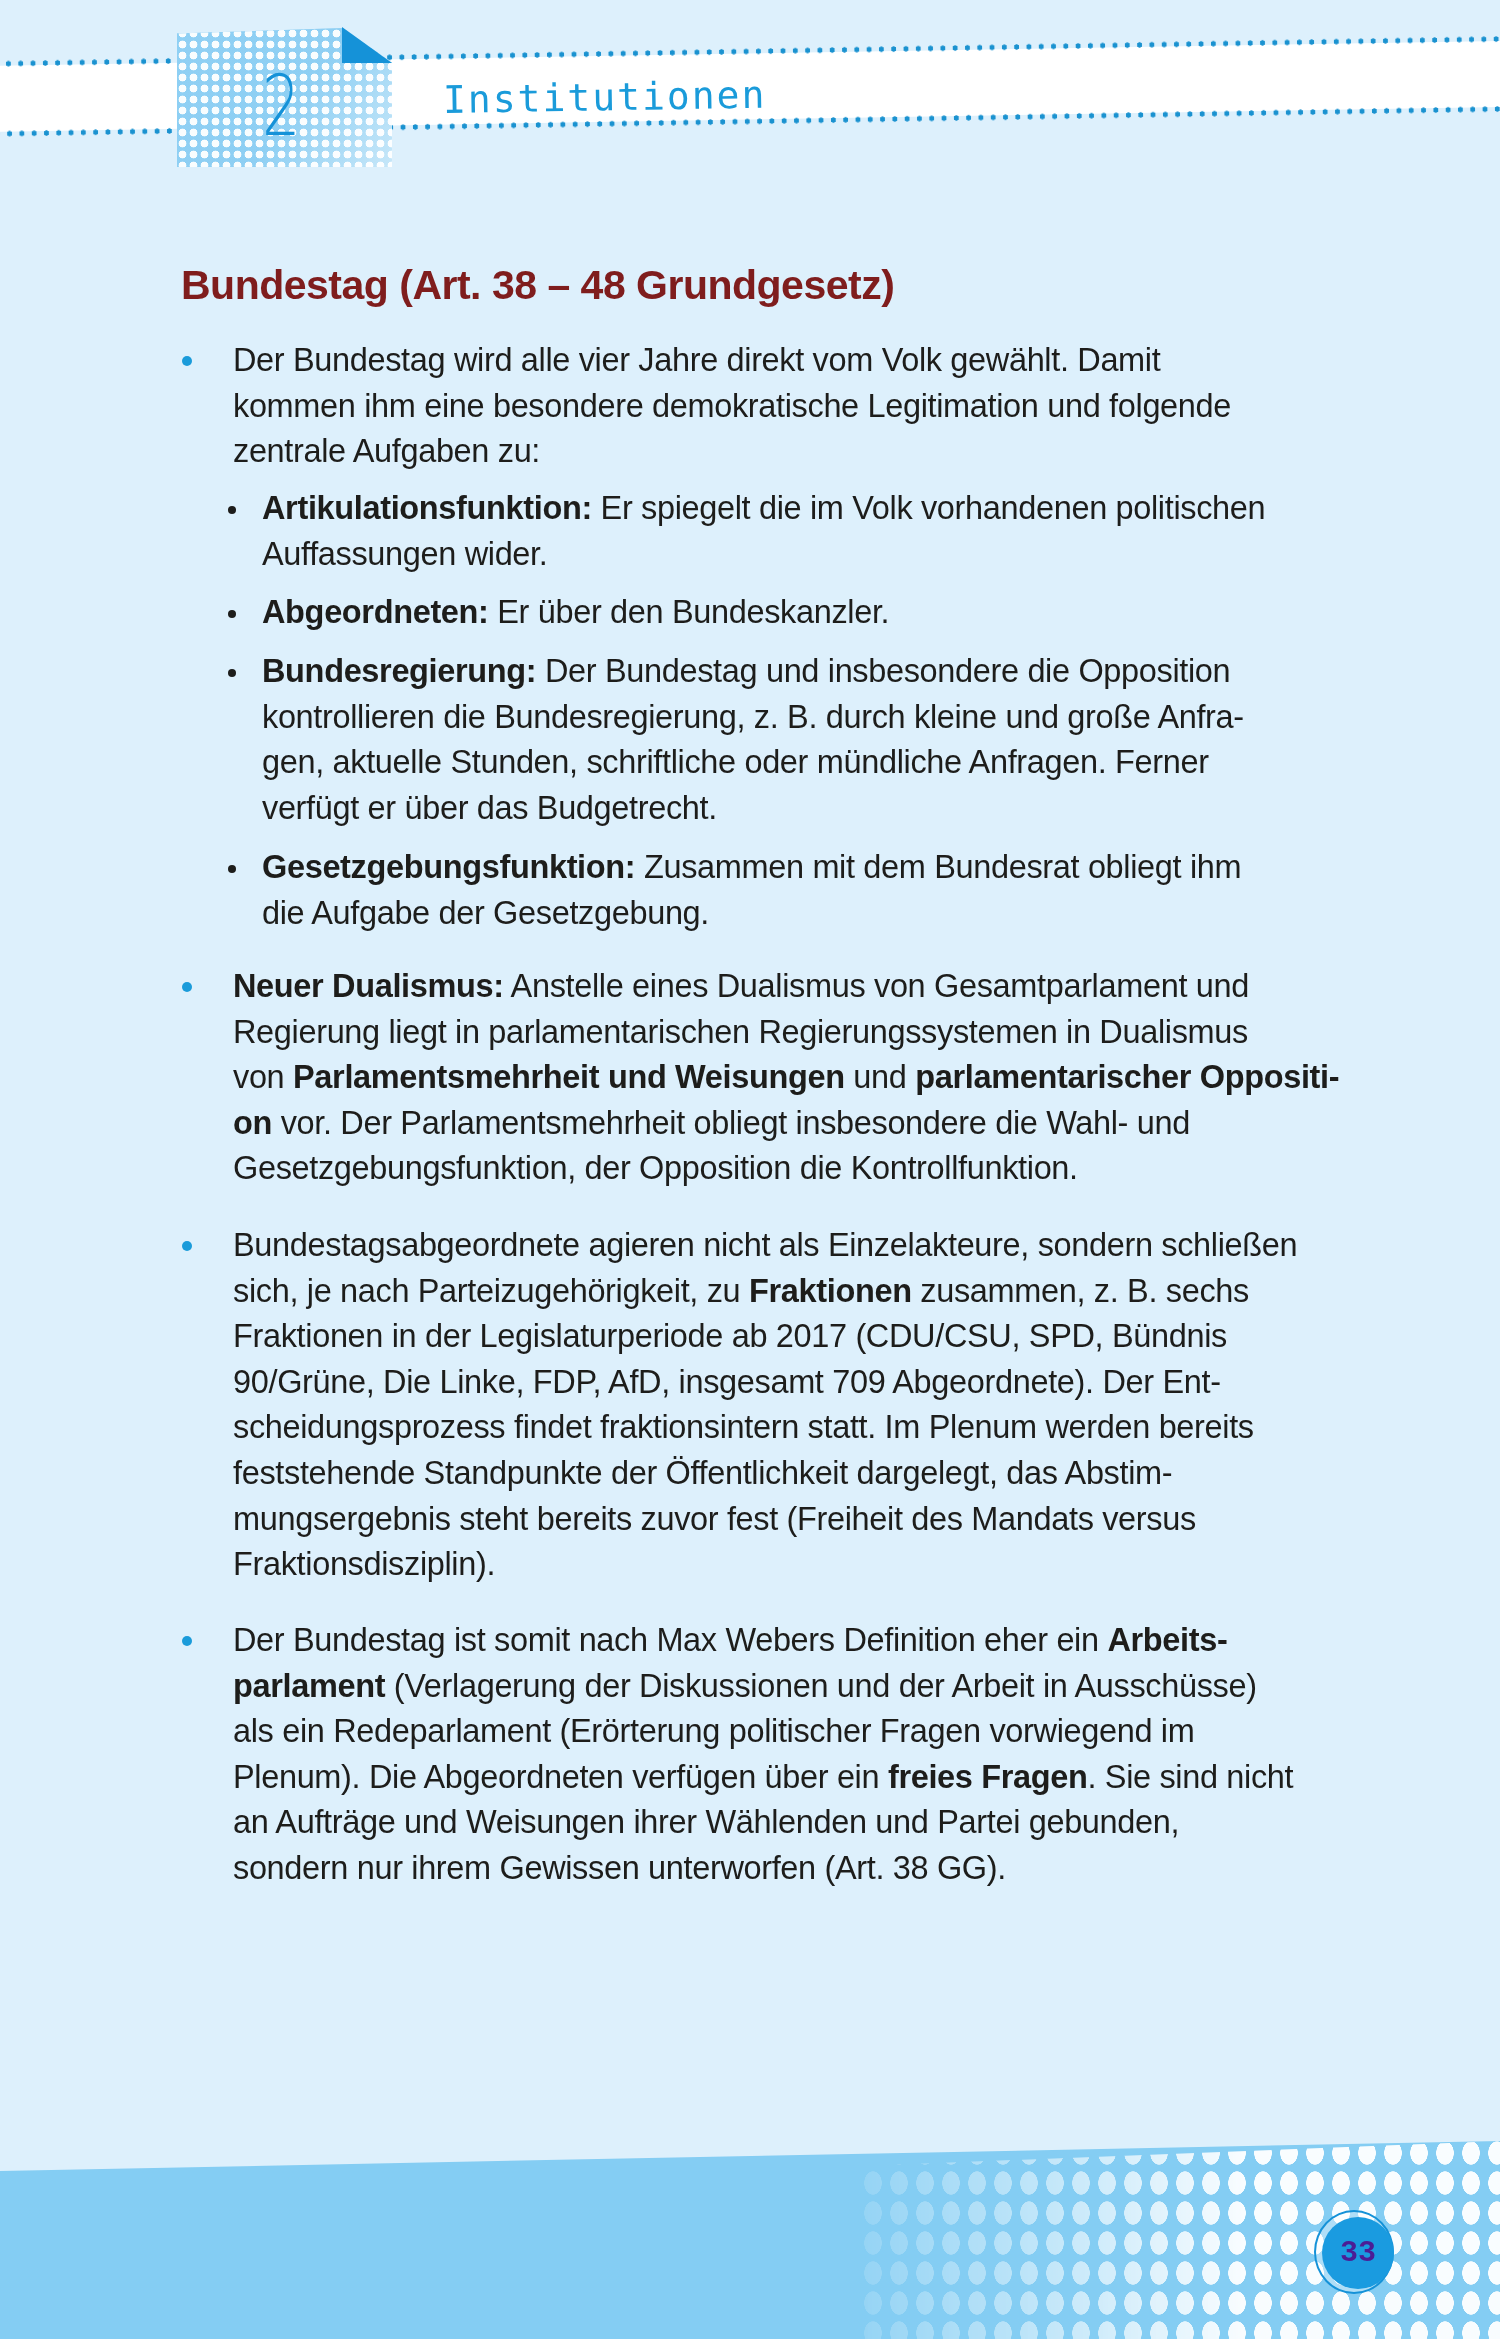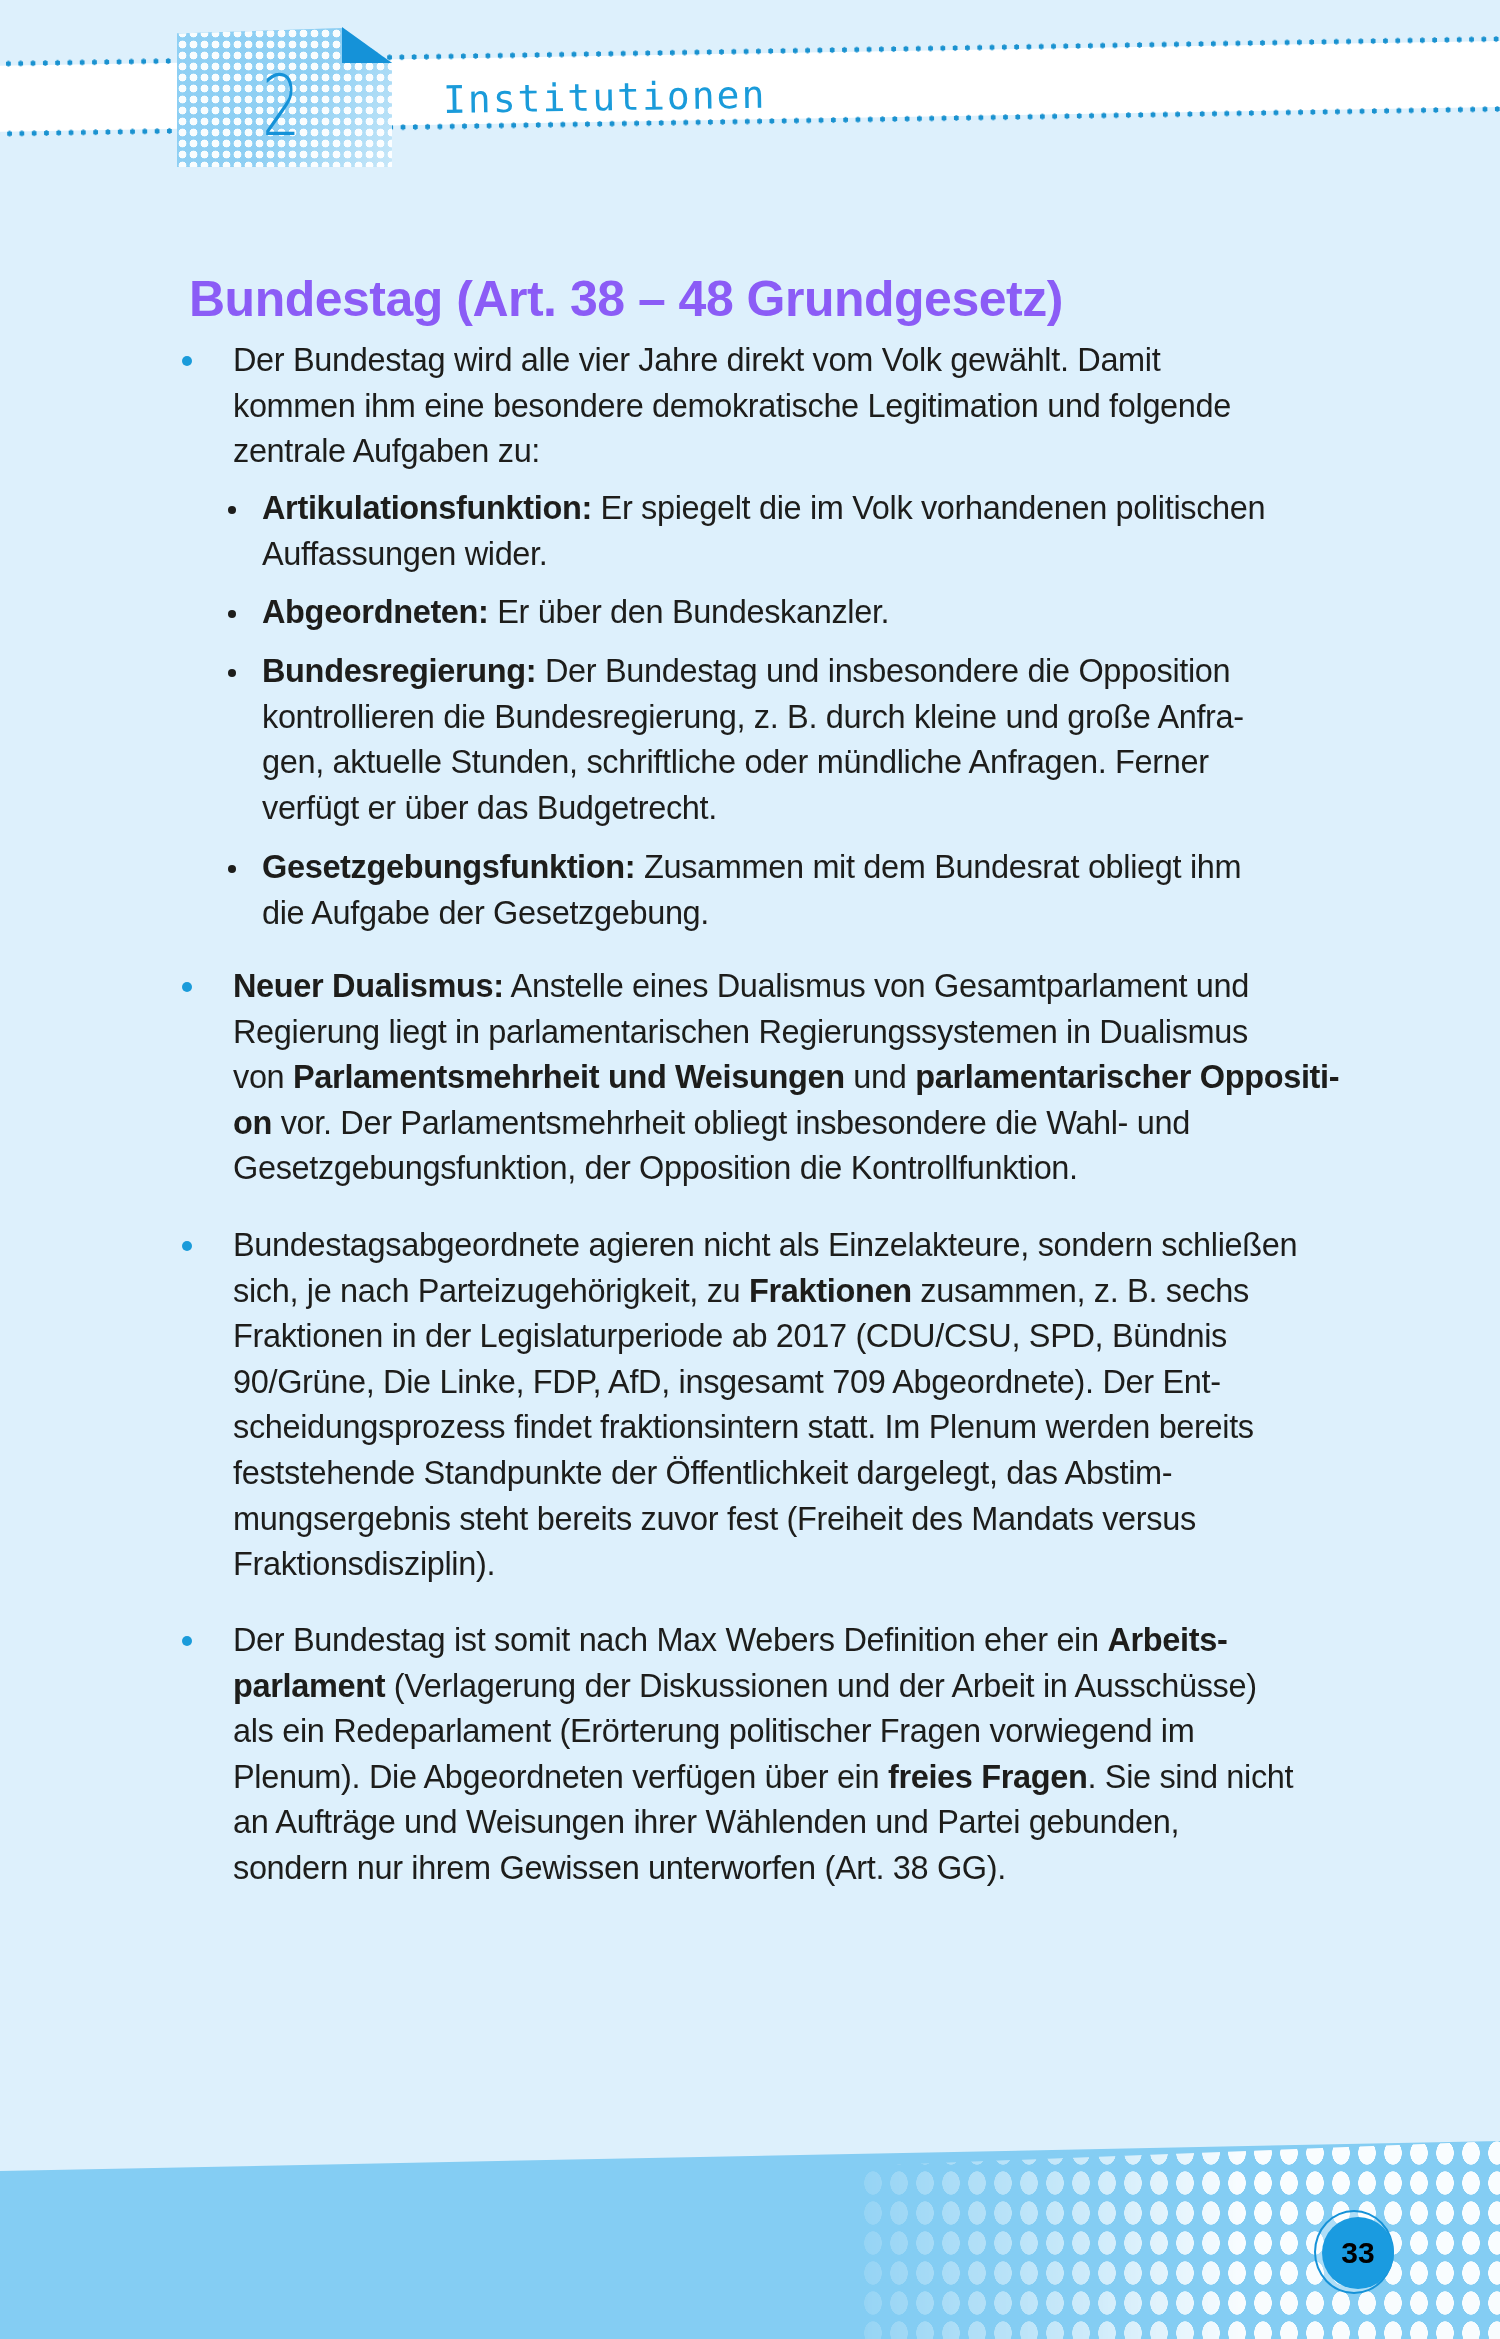--- a/index.html
+++ b/index.html
@@ -44,23 +44,23 @@
     clip-path: polygon(0 0, 100% 100%, 0 100%);
   }
   .chapter-number {
     position: absolute; left: 262px; top: 64px;
     font-family: "DejaVu Sans", sans-serif; font-size: 84px; font-weight: 300;
     color: #1592D8; line-height: 1;
     transform: scaleX(0.72); transform-origin: 0 0;
   }
   
   .heading {
-    position: absolute; left: 177px; top: 258px; margin: 12px;
-    font-size: 50px; font-weight: bold; letter-spacing: -0.5px;
-    color: #8b5cf6; white-space: nowrap;
+    position: absolute; left: 177px; top: 258px; margin: 4px;
+    font-size: 41px; font-weight: bold; letter-spacing: -0.5px;
+    color: #7f1d1d; white-space: nowrap;
   }
   .content { position: absolute; left: 0; top: 338px; width: 1500px; }
   .item { position: absolute; left: 0; width: 1500px; }
   .item .bullet {
     position: absolute; left: 182px; width: 10px; height: 10px; border-radius: 50%;
     background: #1A9BDA;
   }
   .item .text, .sub .text {
     position: absolute; font-size: 32.5px; line-height: 45.6px; letter-spacing: -0.35px;
     white-space: pre-line;
@@ -89,21 +89,21 @@
     opacity: 0.95;
   }
   .page-ring {
     position: absolute; left: 1314px; top: 2210px; width: 80px; height: 84px;
     border-radius: 50%; border: 2px solid #1592D8; box-sizing: border-box;
     background: rgba(255,255,255,0.35);
   }
   .page-number {
     position: absolute; left: 1322px; top: 2217px; width: 72px; height: 72px;
     border-radius: 50%; background: #1A9BE0;
-    color: #000000; font-family: Liberation Sans, sans-serif;
+    color: #4c1d95; font-family: Liberation Mono, monospace;
     font-size: 30px; font-weight: bold; line-height: 72px; text-align: center;
   }
 </style>
 </head>
 <body>
 
 <div class="ribbon">
   <div class="dots top"></div>
   <div class="dots bottom"></div>
 </div>

